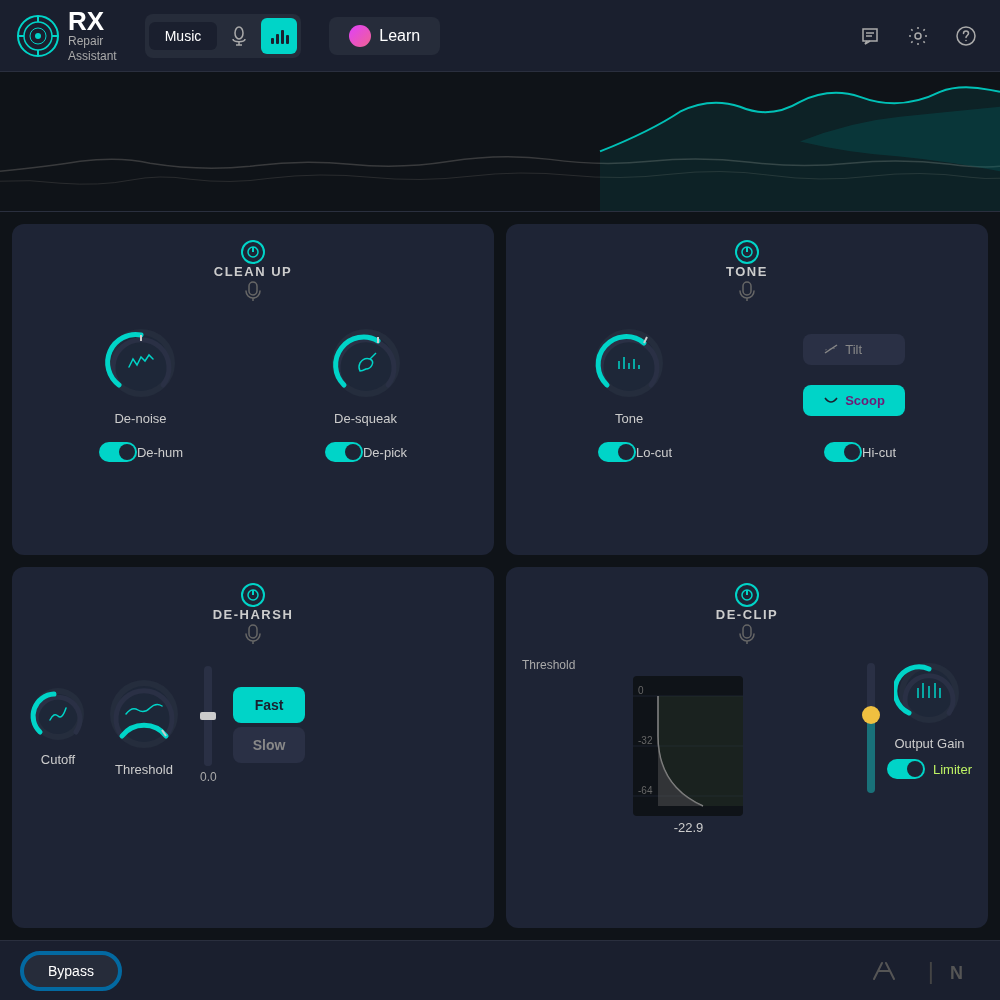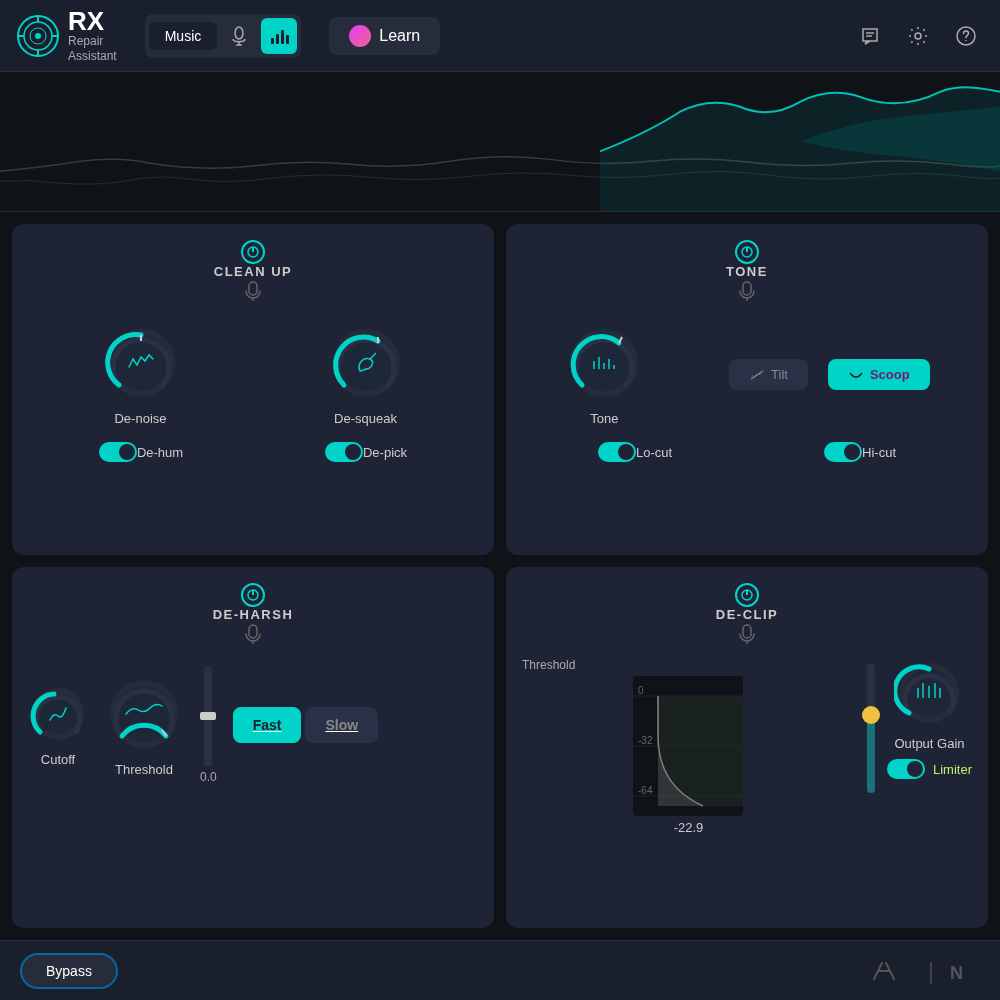--- a/index.html
+++ b/index.html
@@ -251,21 +251,21 @@
 
     
     .tone-content {
       display: flex;
       align-items: center;
       justify-content: space-around;
       padding: 8px 0;
     }
     .tone-buttons {
       display: flex;
-      flex-direction: row;
+      flex-direction: column;
       gap: 20px;
     }
     .tone-btn {
       padding: 8px 20px;
       border-radius: 8px;
       border: none;
       cursor: pointer;
       font-size: 13px;
       display: flex;
       align-items: center;
@@ -288,23 +288,22 @@
 
     
     .deharsh-content {
       display: flex;
       align-items: center;
       gap: 16px;
       padding: 8px 0;
     }
     .speed-buttons {
       display: flex;
-      flex-direction: row;
+      flex-direction: column;
       gap: 4px;
-      text-decoration: underline;
     }
     .speed-btn {
       padding: 10px 20px;
       border-radius: 8px;
       border: none;
       cursor: pointer;
       font-size: 14px;
       font-weight: 600;
     }
     .speed-btn.fast {
@@ -369,21 +368,21 @@
       height: 60px;
       background: #1a1f2e;
       border-top: 1px solid #2a2f3e;
       display: flex;
       align-items: center;
       justify-content: space-between;
       padding: 0 20px;
     }
     .bypass-btn {
       background: #262c3a;
-      border: 2px solid #0369a1;
+      border: 4px solid #0369a1;
       border-radius: 20px;
       color: #fff;
       padding: 8px 24px;
       font-size: 14px;
       cursor: pointer;
     }
     .footer-logos {
       display: flex;
       align-items: center;
       gap: 16px;

